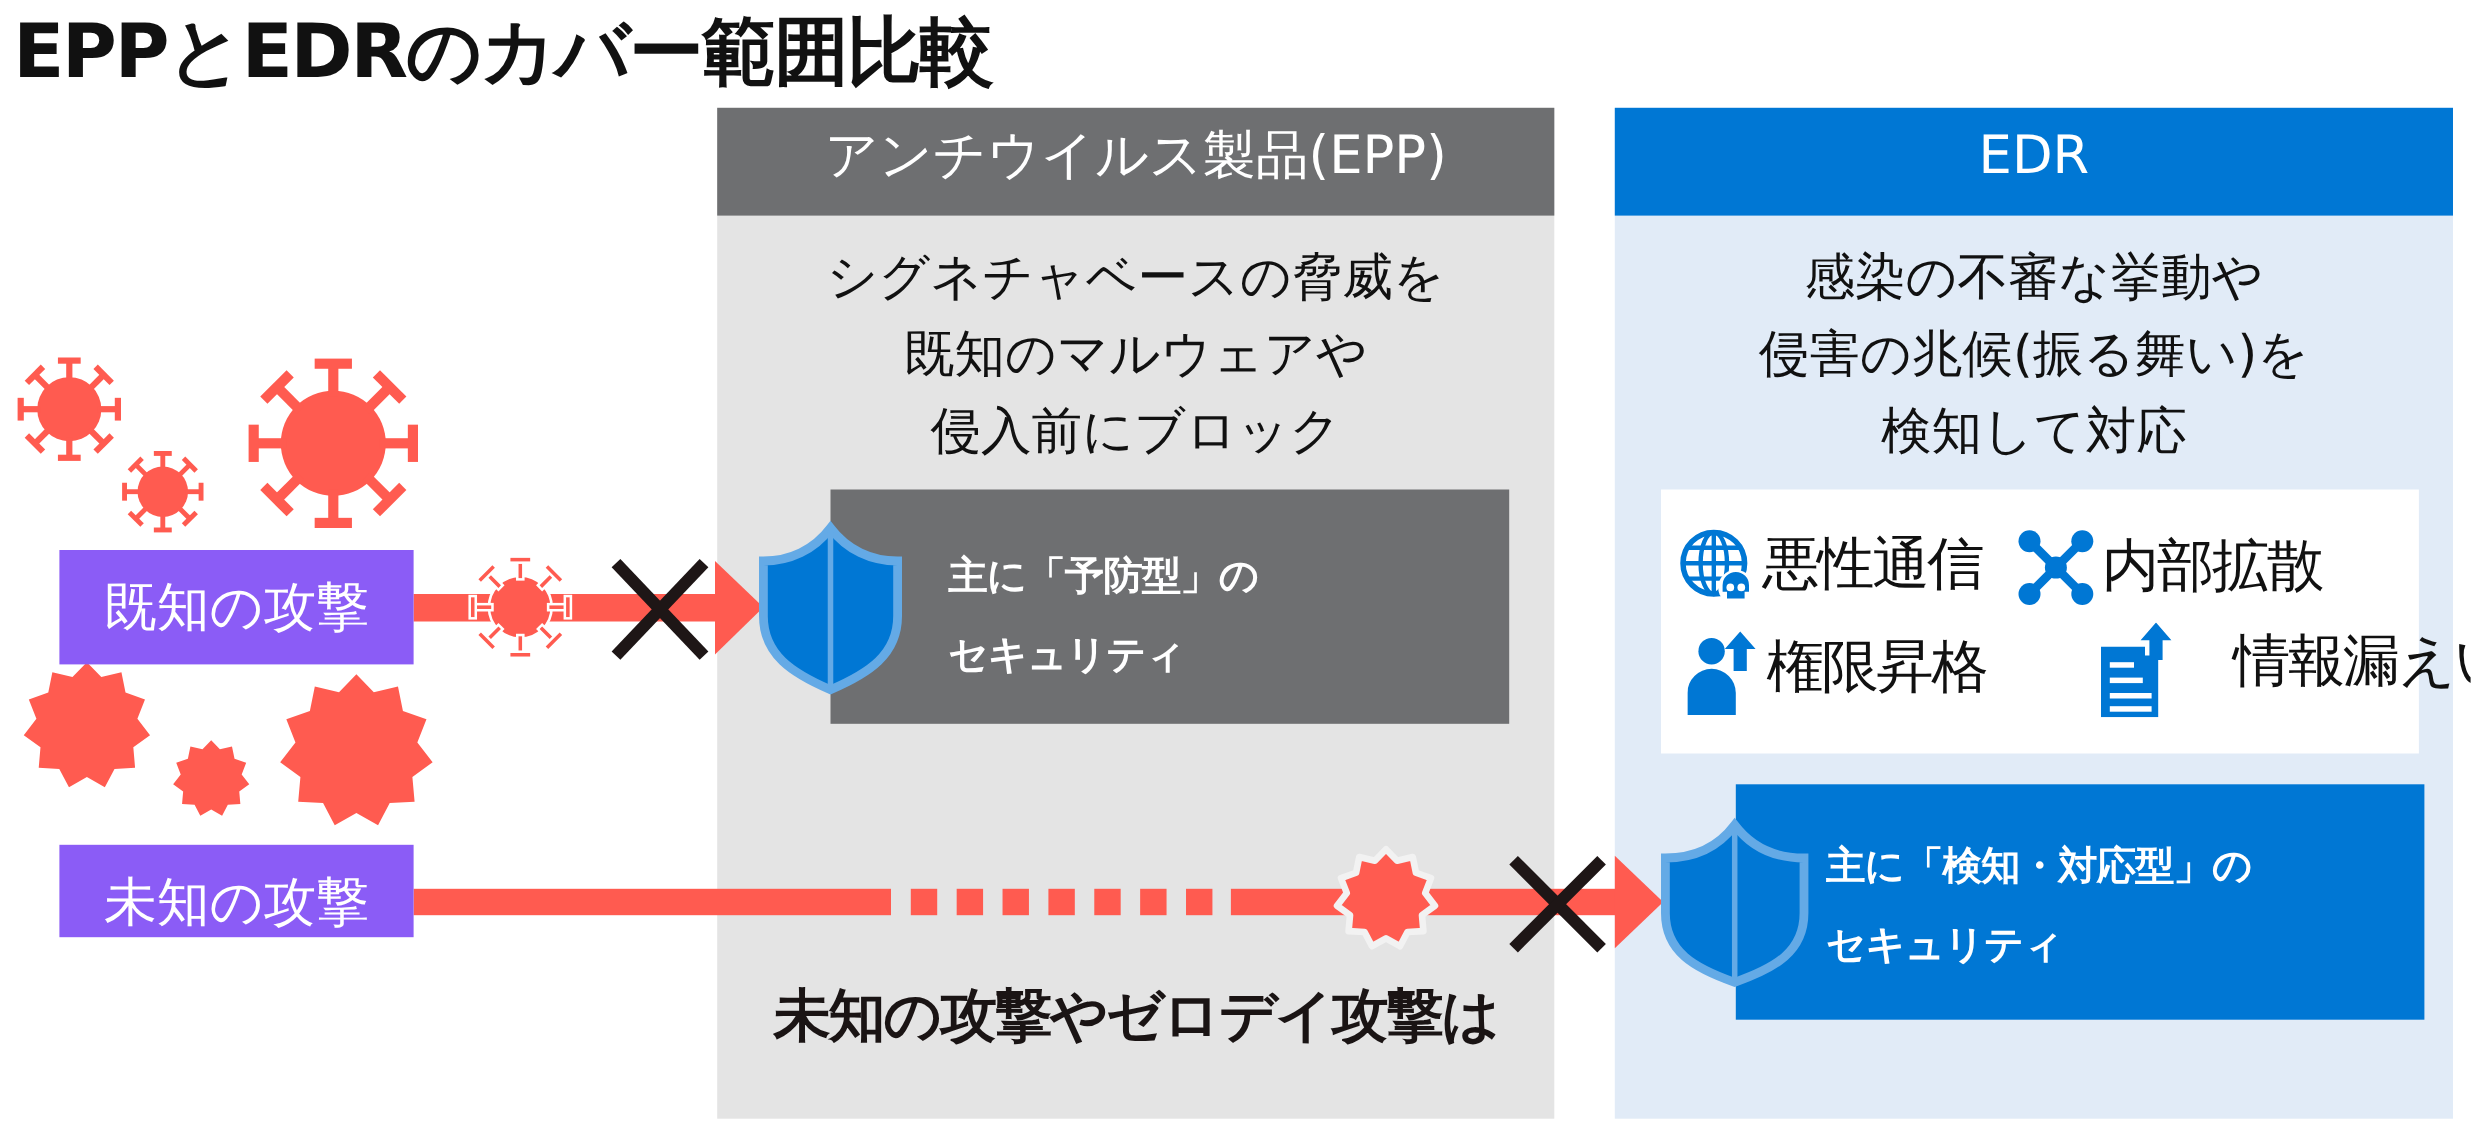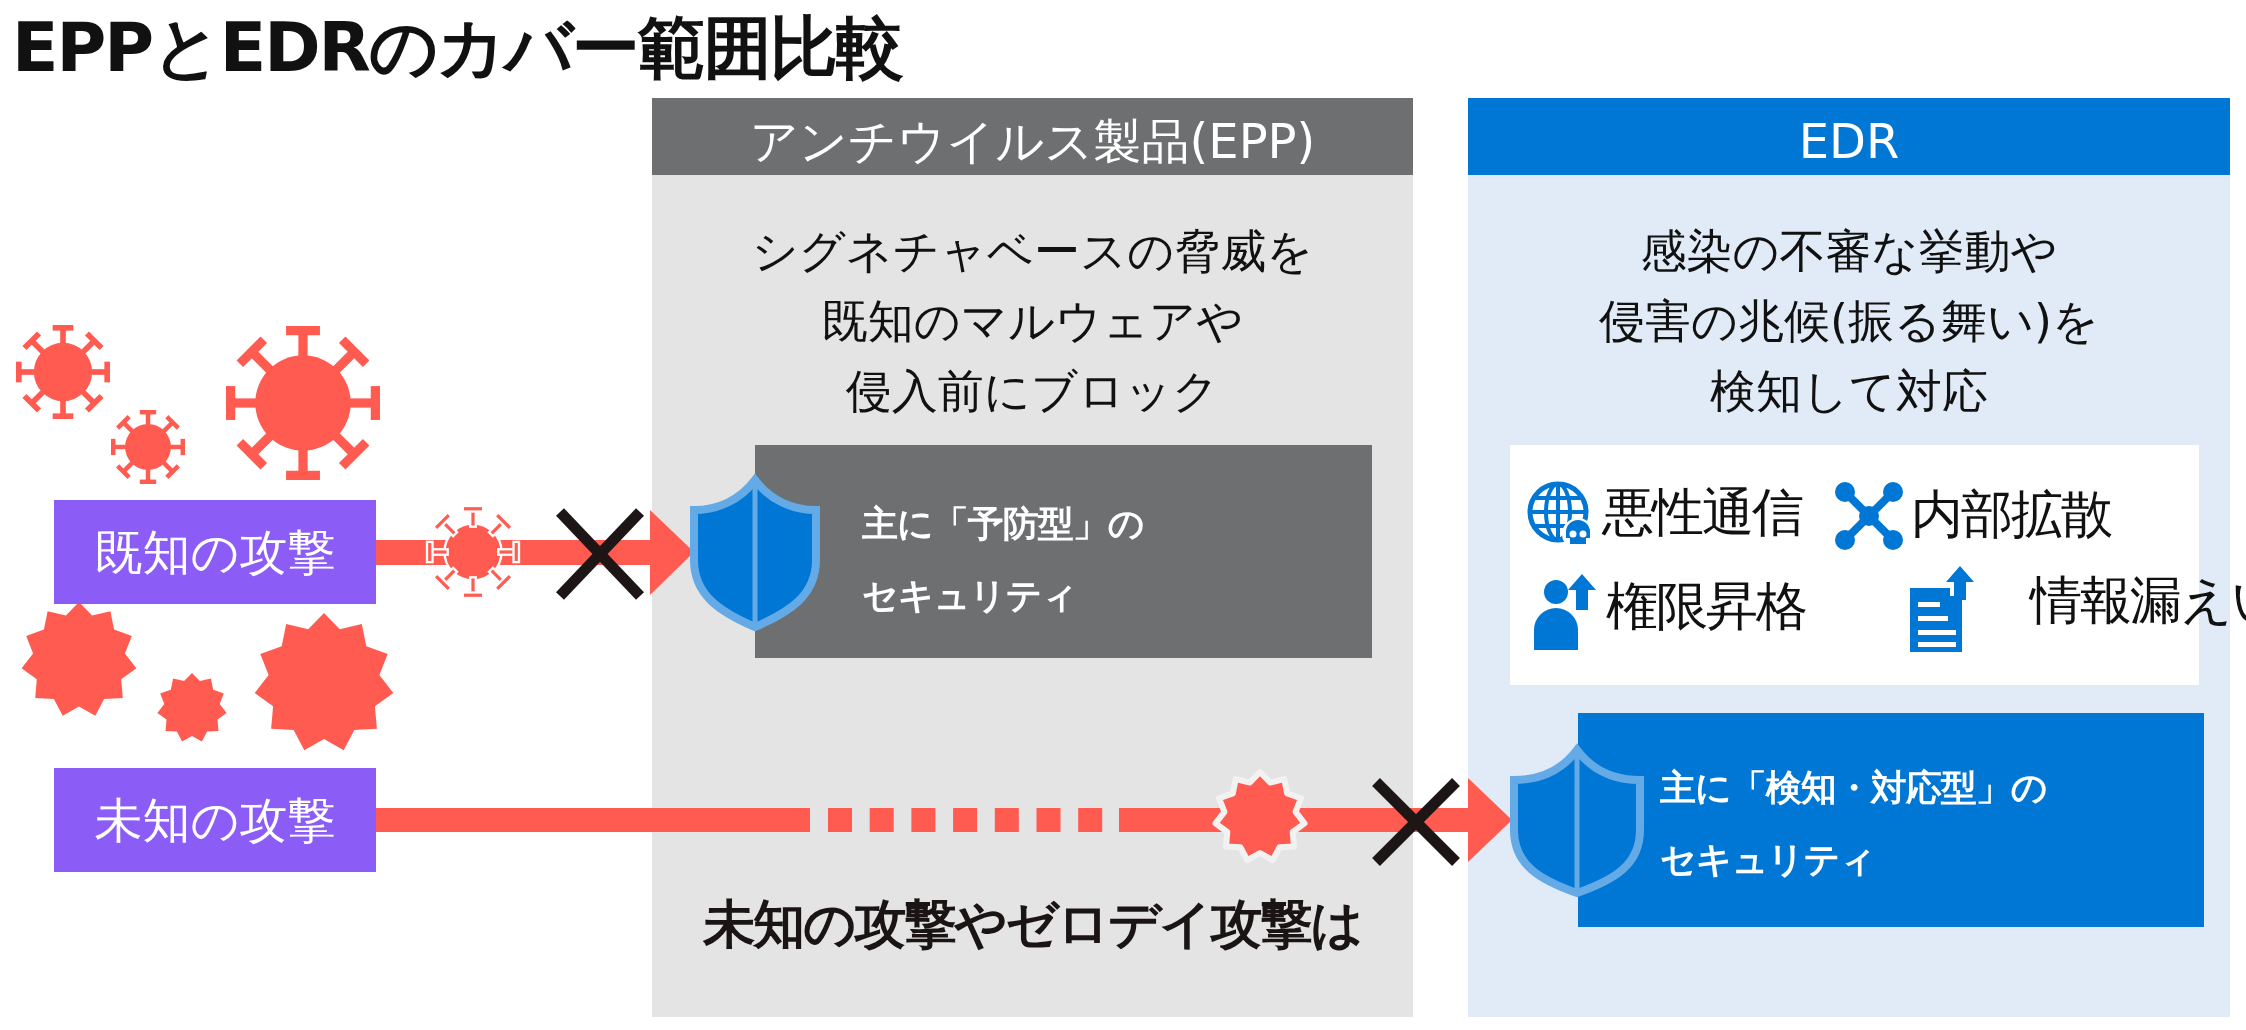--- a/index.html
+++ b/index.html
@@ -4,21 +4,21 @@
 <style>
   html, body { margin: 0; padding: 0; background: #ffffff; }
   body { width: 2246px; height: 1030px; position: relative; overflow: hidden;
          font-family: "DejaVu Sans", "Liberation Sans", sans-serif; color: #111; }
   .abs { position: absolute; }
   #page-title { left: 12px; top: 6px; font-size: 68px; font-weight: bold; letter-spacing: -2px; white-space: nowrap; line-height: 84px; }
 
   .panel { position: absolute; top: 98px; }
   #epp-panel { left: 652px; width: 761px; height: 919px; background: #e4e4e4; }
   #edr-panel { left: 1468px; width: 762px; height: 919px; background: #e1ebf7; }
-  .panel-header { position: absolute; left: 0; top: 0; width: 100%; height: 77px;
+  .panel-header { position: absolute; left: 0; top: 0; width: 100%; height: 98px;
                   color: #fff; font-size: 48px; text-align: center; line-height: 87px; white-space: nowrap; }
   #epp-panel .panel-header { background: #6e6f71; }
   #edr-panel .panel-header { background: #0077d4; }
 
   .desc { position: absolute; left: 0; width: 100%; top: 118px; text-align: center;
           font-size: 46px; line-height: 70px; color: #111; }
   .desc div { white-space: nowrap; }
 
   #epp-security-box { left: 755px; top: 445px; width: 617px; height: 213px; background: #6e6f71; }
   #edr-security-box { left: 1578px; top: 713px; width: 626px; height: 214px; background: #0077d4; }
@@ -27,21 +27,21 @@
   #edr-sec-text { left: 1660px; top: 752px; }
 
   #edr-icon-box { left: 1510px; top: 445px; width: 689px; height: 240px; background: #ffffff; }
   .icon-item { position: absolute; display: flex; white-space: nowrap; }
   .icon-item svg { flex: none; }
   .icon-label { font-size: 52px; color: #111; margin-left: 6px; letter-spacing: -2px; }
 
   .attack-label { position: absolute; left: 54px; width: 322px; background: #8b5cf6; color: #fff;
                   font-size: 48px; text-align: center; white-space: nowrap; }
   #known-attack-label { top: 500px; height: 104px; line-height: 104px; }
-  #unknown-attack-label { top: 768px; height: 104px; line-height: 104px; }
+  #unknown-attack-label { top: 768px; height: 84px; line-height: 104px; }
 
   #epp-bottom-note { left: 652px; width: 761px; top: 866px; text-align: center; font-size: 52px;
                      font-weight: bold; line-height: 64px; color: #1a1414; letter-spacing: -2px; }
   #epp-bottom-note div { white-space: nowrap; margin-top: 26px; }
 
   svg.overlay { position: absolute; left: 0; top: 0; }
 </style>
 </head>
 <body>
 

